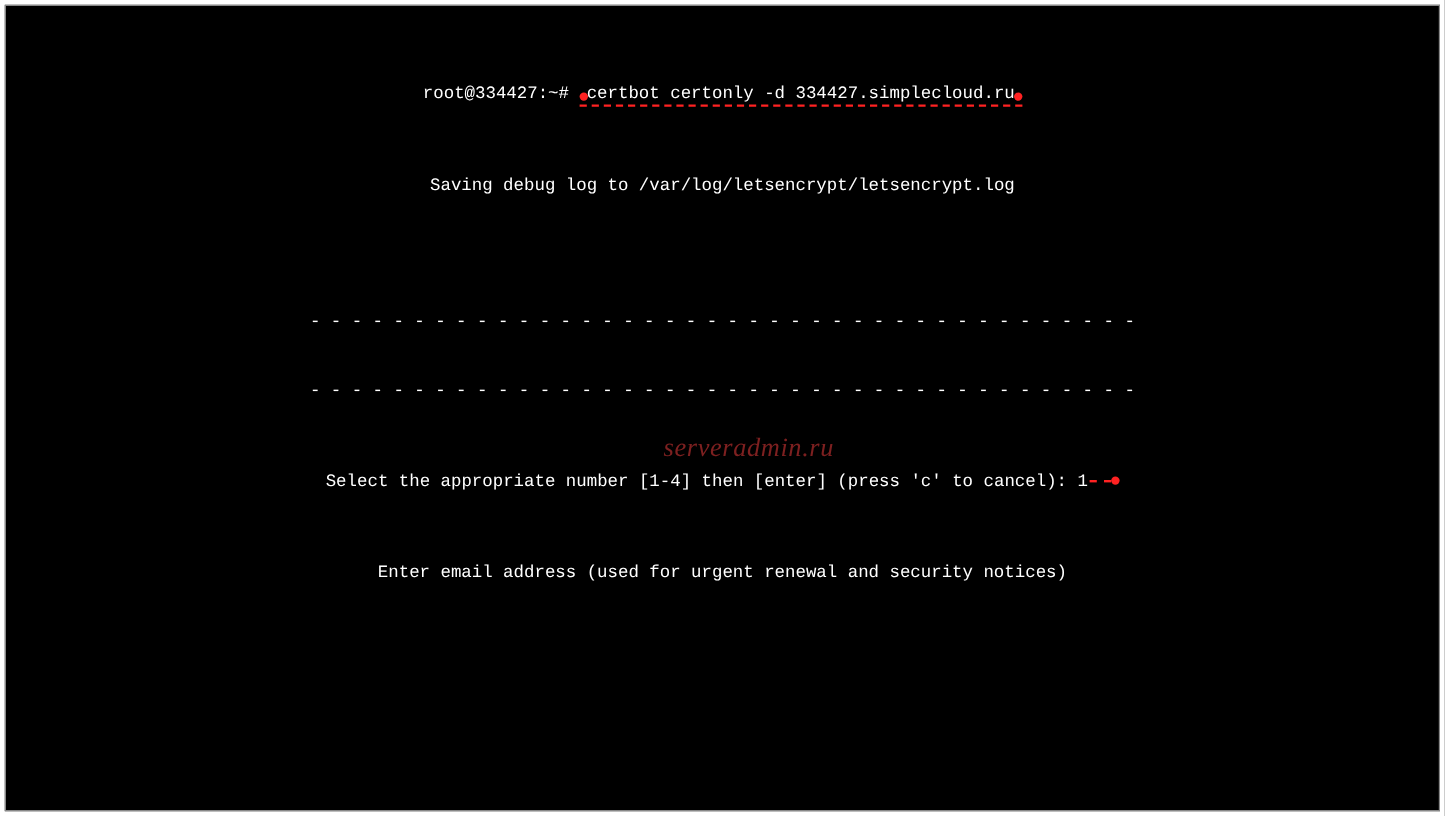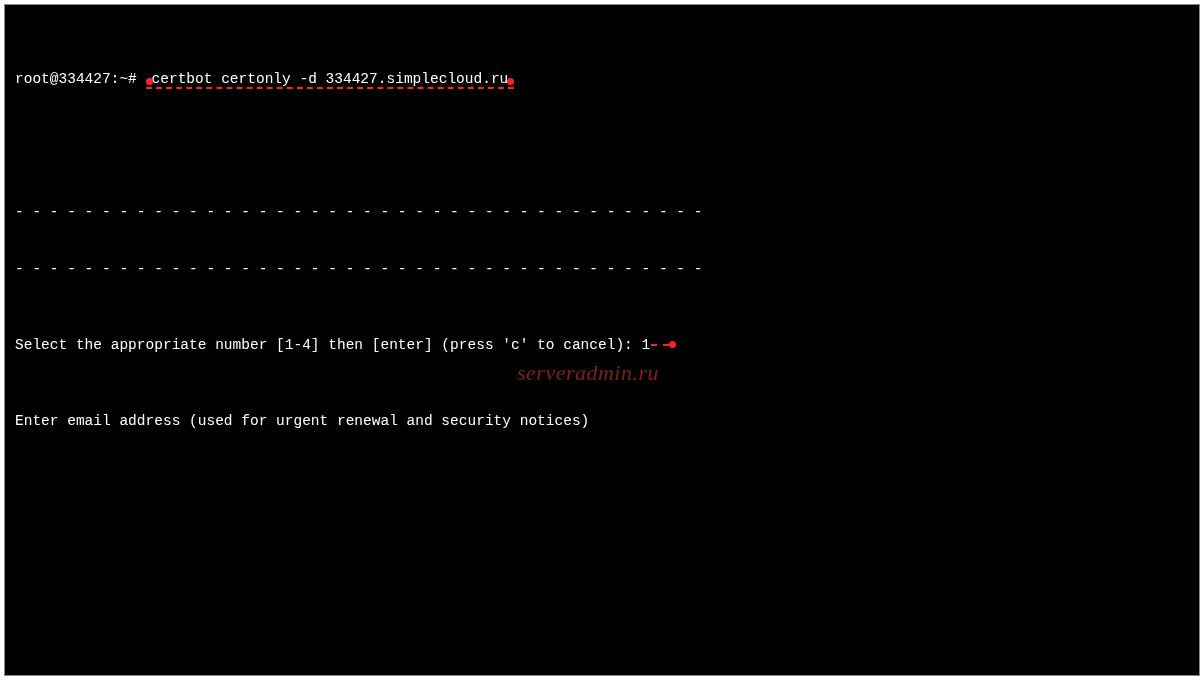--- a/index.html
+++ b/index.html
@@ -17,21 +17,21 @@
       height: 672px;
       padding: 8px 10px;
       font-family: 'Consolas', 'Courier New', monospace;
       font-size: 14.5px;
       line-height: 19px;
       color: #fff;
       position: relative;
       white-space: pre;
       overflow: hidden;
     }
-    .line { display: block; min-height: 19px; position: relative; }
+    .line { display: block; min-height: 19px; position: relative; text-align: center; }
     .inline { display: inline; position: relative; }
     .underline-red {
       border-bottom: 2px dashed #ff2222;
       padding-bottom: 0px;
     }
     .dot-red {
       display: inline-block;
       width: 7px;
       height: 7px;
       background: #ff2222;
@@ -59,20 +59,21 @@
       margin-left: 1px;
     }
   </style>
 </head>
 <body>
 
 <div class="terminal">
 
   <span class="line"><span class="inline">root@334427:~# </span><span class="inline underline-red"><span class="dot-red dot-before"></span><span>certbot certonly -d </span><span>334427.simplecloud.ru</span><span class="dot-red dot-after"></span></span></span>
 
+  <span class="line">Saving debug log to /var/log/letsencrypt/letsencrypt.log</span>
   <span class="line"> </span>
   <span class="line">- - - - - - - - - - - - - - - - - - - - - - - - - - - - - - - - - - - - - - - -</span>
   <span class="line">- - - - - - - - - - - - - - - - - - - - - - - - - - - - - - - - - - - - - - - -</span>
 
   <span class="line"><span>Select the appropriate number [1-4] then [enter] (press 'c' to cancel): </span><span class="inline">1</span><span class="dash-mark"></span><span class="dot-red" style="vertical-align:1px;"></span></span>
 
   <span class="line">Enter email address (used for urgent renewal and security notices)</span>
 
   
 
@@ -93,15 +94,15 @@
   
   
   
 
   
 
   
   
   
 
-  <div class="watermark" style="left:512px; top:358px;">serveradmin.ru</div>
+  <div class="watermark" style="left:548px; top:358px;">serveradmin.ru</div>
 
 </div>
 
 </body></html>

